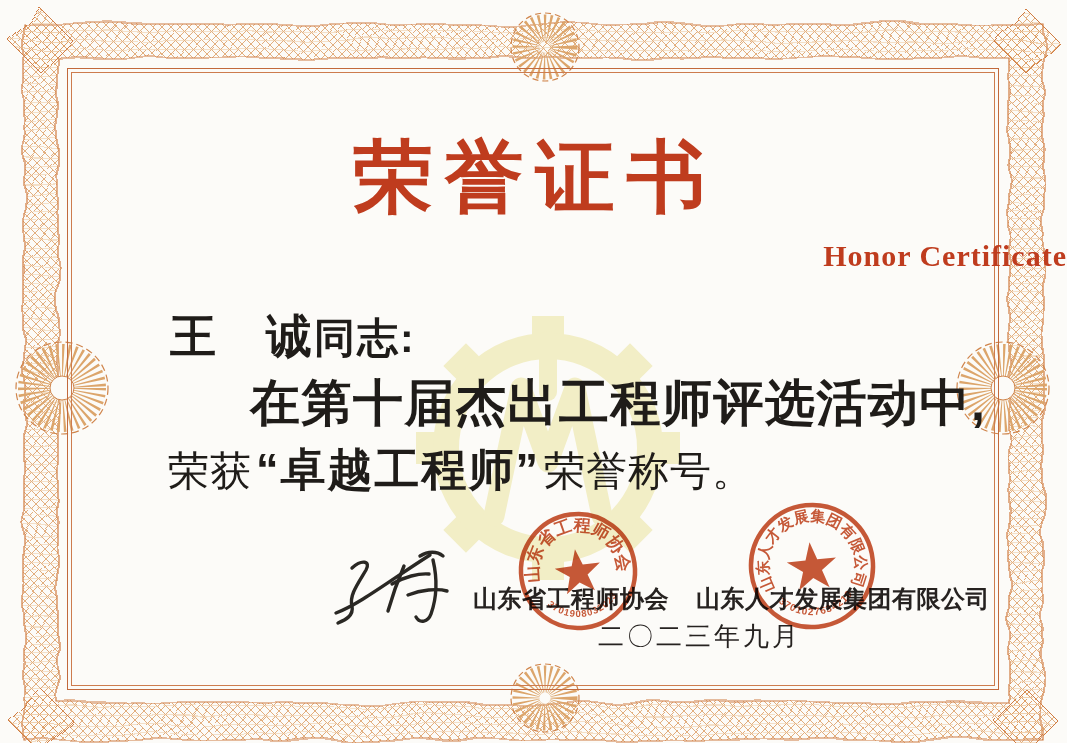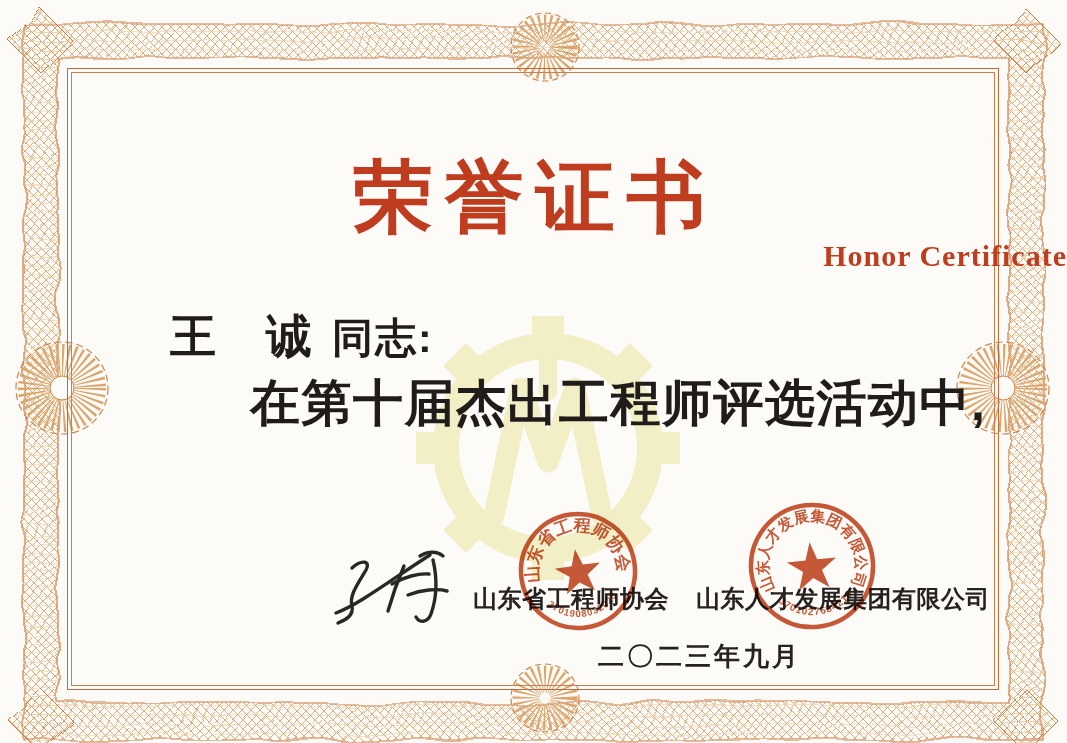--- a/index.html
+++ b/index.html
@@ -10,53 +10,53 @@
   }
   svg.layer{position:absolute; left:0; top:0; pointer-events:none;}
   .frame-outer{
     position:absolute; left:67px; top:68px; right:68px; bottom:53px;
     border:1.3px solid #c2693c;
   }
   .frame-inner{position:absolute; inset:3px; border:1px solid #cd7c4e;}
   .title{
     position:absolute; left:4px; right:0; top:138px; text-align:center;
     font-family:"Liberation Serif", serif; font-weight:900;
-    font-size:79px; letter-spacing:12px; color:#bf3c1e; line-height:1;margin-top:20px;
+    font-size:79px; letter-spacing:12px; color:#bf3c1e; line-height:1;
   }
   .subtitle{
     position:absolute; left:0; right:0; top:241px; text-align:right;
     font-family:"Liberation Serif", serif; font-weight:700;
     font-size:30px; letter-spacing:1px; color:#bf3c1e; line-height:1;
   }
   .salutation{position:absolute; left:170px; top:314px; line-height:1; white-space:pre;}
   .salutation .name{
     font-family:"Liberation Serif", serif; font-weight:700;
     font-size:46px; letter-spacing:2px;
   }
   .salutation .honorific{
-    font-weight:800; font-size:41px; margin-left:18px; letter-spacing:2px;
+    font-weight:800; font-size:41px; letter-spacing:2px;
   }
   .line1{
     position:absolute; left:250px; top:375px; font-size:50px; font-weight:700;
     letter-spacing:1.5px; line-height:1.15; white-space:nowrap;
   }
   .line2{
     position:absolute; left:168px; top:443px; font-size:41px; font-weight:500;
     letter-spacing:1px; line-height:1.2; white-space:nowrap;
   }
   .line2 .award{
     font-size:45px; font-weight:900; letter-spacing:2px; margin:0 4px;
   }
   .orgs{
     position:absolute; left:473px; top:583px; display:flex; gap:27px;
     font-size:24px; font-weight:700; letter-spacing:0.5px; color:#262220; white-space:nowrap;
   }
   .date{
-    position:absolute; left:598px; top:619px; font-size:26px; font-weight:700;
-    letter-spacing:3px; color:#262220; white-space:nowrap;margin-top:20px;
+    position:absolute; left:598px; top:619px; font-size:26px; font-weight:400;
+    letter-spacing:3px; color:#262220; white-space:nowrap;
   }
   .seals{mix-blend-mode:multiply; opacity:0.92;}
   .seal-text{font-family:"Liberation Sans", sans-serif; font-weight:700;}
 </style>
 </head>
 <body>
 
 <div class="page">
 
   <svg class="layer" width="1067" height="743" viewBox="0 0 1067 743">
@@ -117,20 +117,21 @@
     <path d="M548,392 L548,340" fill="none" stroke="#f2eec6" stroke-width="18" stroke-linecap="round"></path>
   </svg>
 
   <div class="title">荣誉证书</div>
   <div class="subtitle">Honor Certificate</div>
 
   <div class="salutation"><span class="name">王　诚</span><span class="honorific">同志:</span></div>
 
   <div class="line1">在第十届杰出工程师评选活动中,</div>
 
+  <div class="line2"><span>荣获</span><span class="award">“卓越工程师”</span><span>荣誉称号。</span></div>
 
   <svg class="layer" width="1067" height="743" viewBox="0 0 1067 743">
     <g fill="none" stroke="#2a2824" stroke-width="3.4" stroke-linecap="round" stroke-linejoin="round">
       <path d="M352,568 C362,559 371,561 366,570 C357,585 349,596 352,606 C354,616 345,620 338,623"></path>
       <path d="M336,613 C360,604 392,579 430,555"></path>
       <path d="M404,566 C398,580 392,597 388,611"></path>
       <path d="M392,584 C404,577 419,573 429,574"></path>
       <path d="M433,560 C437,577 437,597 431,614 C428,622 420,624 416,617"></path>
       <path d="M408,595 C421,590 437,588 447,591"></path>
       <path d="M420,556 C428,551 437,551 443,556"></path>

